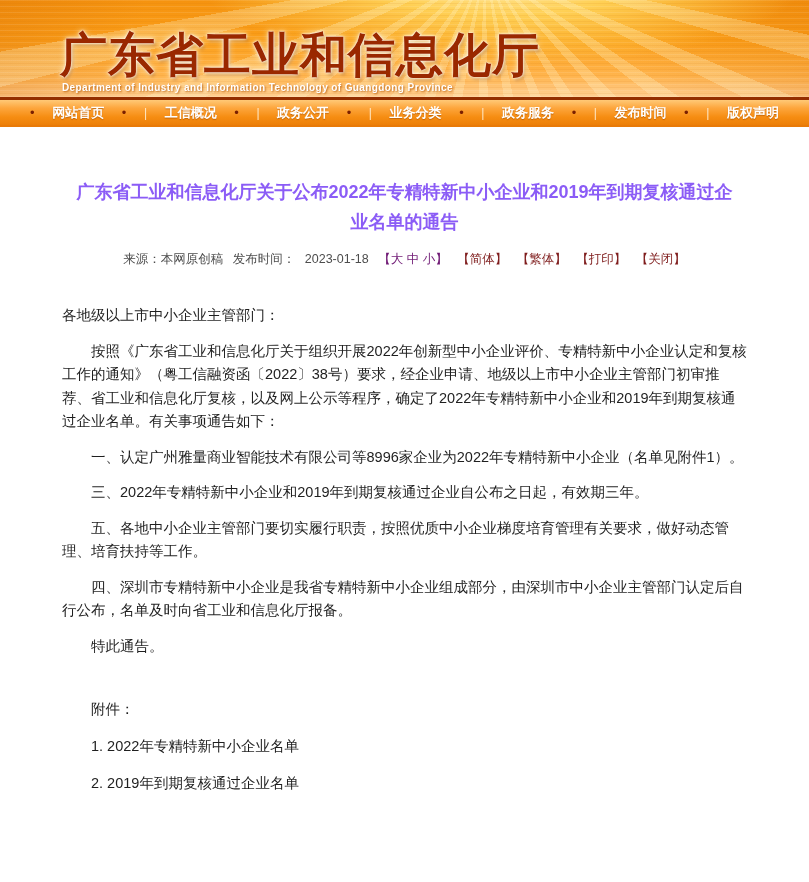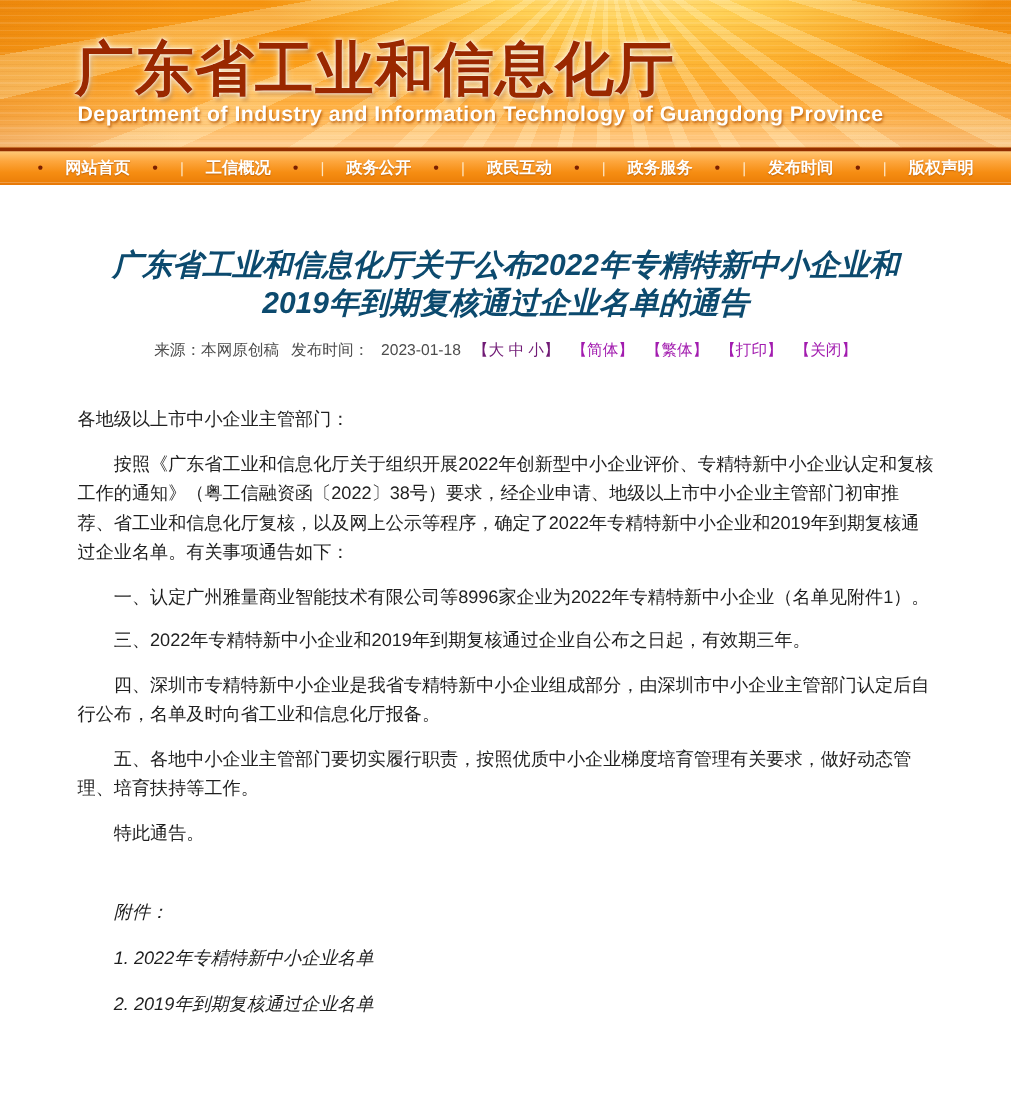--- a/index.html
+++ b/index.html
@@ -7,21 +7,21 @@
   body {
     width: 809px;
     min-height: 882px;
     margin: 0 auto;
     font-family: "Liberation Sans", "DejaVu Sans", sans-serif;
     position: relative;
   }
 
   
   .banner {
-    height: 121px;
+    height: 100px;
     position: relative;
     overflow: hidden;
     border-bottom: 3px solid #932e00;
     background:
       repeating-linear-gradient(180deg,
         rgba(255,255,255,0.10) 0 1px,
         rgba(255,255,255,0) 1px 3px,
         rgba(205,110,5,0.10) 3px 4px,
         rgba(255,255,255,0) 4px 6px),
       repeating-conic-gradient(from 95deg at 60% -35%,
@@ -45,21 +45,21 @@
     color: #9a2800;
     text-shadow:
       0 0 1px #ffffff, 0 0 3px #ffffff,
       0 0 7px rgba(255,255,230,0.85),
       2px 3px 3px rgba(140,60,0,0.35);
     white-space: nowrap;
   }
   .banner-subtitle {
     position: absolute;
     left: 62px; top: 82px;
-    font-size: 17px;
+    font-size: 10px;
     font-weight: bold;
     letter-spacing: 0.4px;
     color: #ffffff;
     text-shadow: 1px 1px 2px rgba(180,85,0,0.85);
     white-space: nowrap;
   }
 
   
   .navbar {
     height: 27px;
@@ -91,42 +91,41 @@
 
   
   .content {
     padding: 0 62px 30px 62px;
     color: #1f1f1f;
   }
   .article-title {
     margin: 50px auto 14px auto;
     max-width: 672px;
     text-align: center;
-    font-size: 24px;
+    font-size: 18px;
     font-weight: bold;
     line-height: 30px;
-    color: #0c4a6e;
-    font-style: italic;
+    color: #8b5cf6;
   }
   .meta {
     text-align: center;
     font-size: 12.5px;
     color: #4d4d4d;
     margin-bottom: 22px;
     white-space: nowrap;
   }
   .meta > * { margin: 12px 3px; }
-  .meta-link { color: #a21caf; text-decoration: none; cursor: pointer; }
+  .meta-link { color: #7f1d1d; text-decoration: none; cursor: pointer; }
   .meta-link.gray { color: #701a75; }
 
   .body-text { font-size: 14.5px; line-height: 23.5px; margin-top: 36px; }
   .body-text p { margin-bottom: 12px; text-indent: 2em; }
   .body-text p.no-indent { text-indent: 0; }
 
-  .attachments { margin-top: 36px; font-style: italic; }
+  .attachments { margin-top: 36px; }
   .attachments p { margin-bottom: 7px; line-height: 30px; }
 </style>
 </head>
 <body>
 
 <header class="banner">
   <div class="banner-title">广东省工业和信息化厅</div>
   <div class="banner-subtitle">Department of Industry and Information Technology of Guangdong Province</div>
 </header>
 
@@ -134,21 +133,21 @@
   <span class="nav-dot">•</span>
   <a class="nav-link">网站首页</a>
   <span class="nav-dot">•</span>
   <span class="nav-pipe">|</span>
   <a class="nav-link">工信概况</a>
   <span class="nav-dot">•</span>
   <span class="nav-pipe">|</span>
   <a class="nav-link">政务公开</a>
   <span class="nav-dot">•</span>
   <span class="nav-pipe">|</span>
-  <a class="nav-link">政民互动</a>
+  <a class="nav-link">业务分类</a>
   <span class="nav-dot">•</span>
   <span class="nav-pipe">|</span>
   <a class="nav-link">政务服务</a>
   <span class="nav-dot">•</span>
   <span class="nav-pipe">|</span>
   <a class="nav-link">发布时间</a>
   <span class="nav-dot">•</span>
   <span class="nav-pipe">|</span>
   <a class="nav-link">版权声明</a>
 </nav>
@@ -165,22 +164,22 @@
     <a class="meta-link">【繁体】</a>
     <a class="meta-link">【打印】</a>
     <a class="meta-link">【关闭】</a>
   </div>
 
   <div class="body-text">
     <p class="no-indent">各地级以上市中小企业主管部门：</p>
     <p>按照《广东省工业和信息化厅关于组织开展2022年创新型中小企业评价、专精特新中小企业认定和复核工作的通知》（粤工信融资函〔2022〕38号）要求，经企业申请、地级以上市中小企业主管部门初审推荐、省工业和信息化厅复核，以及网上公示等程序，确定了2022年专精特新中小企业和2019年到期复核通过企业名单。有关事项通告如下：</p>
     <p>一、认定广州雅量商业智能技术有限公司等8996家企业为2022年专精特新中小企业（名单见附件1）。</p>
     <p>三、2022年专精特新中小企业和2019年到期复核通过企业自公布之日起，有效期三年。</p>
+    <p>五、各地中小企业主管部门要切实履行职责，按照优质中小企业梯度培育管理有关要求，做好动态管理、培育扶持等工作。</p>
     <p>四、深圳市专精特新中小企业是我省专精特新中小企业组成部分，由深圳市中小企业主管部门认定后自行公布，名单及时向省工业和信息化厅报备。</p>
-    <p>五、各地中小企业主管部门要切实履行职责，按照优质中小企业梯度培育管理有关要求，做好动态管理、培育扶持等工作。</p>
     <p>特此通告。</p>
 
     <div class="attachments">
       <p>附件：</p>
       <p>1. 2022年专精特新中小企业名单</p>
       <p>2. 2019年到期复核通过企业名单</p>
     </div>
 
   </div>
 </main>

